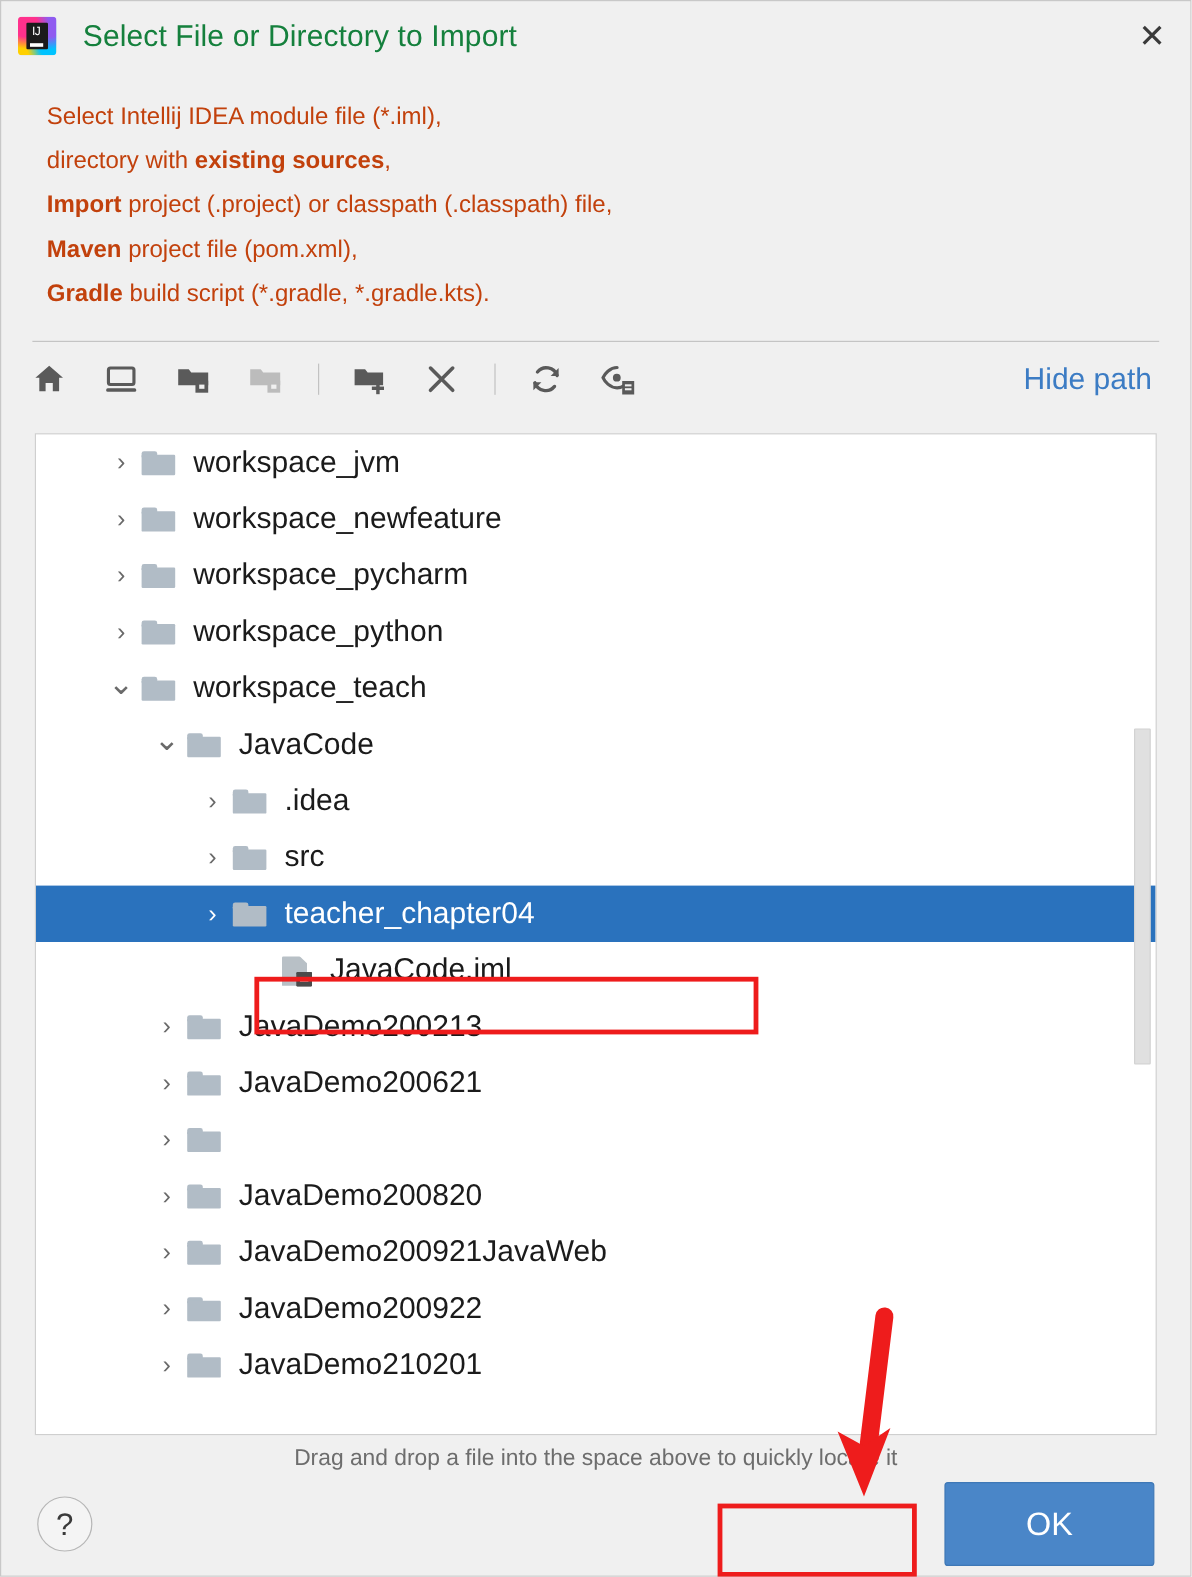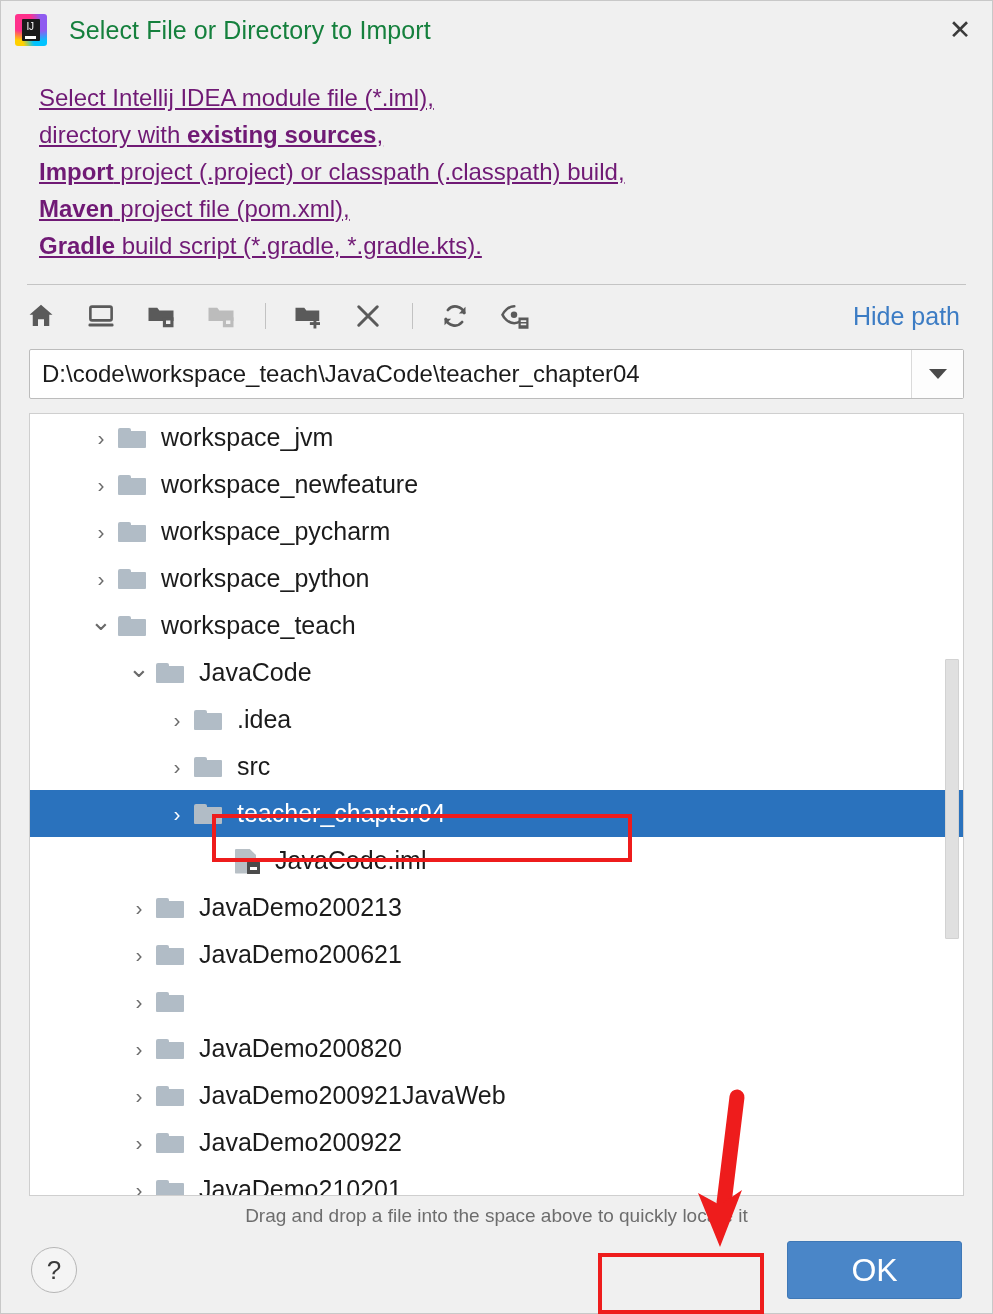--- a/index.html
+++ b/index.html
@@ -57,21 +57,21 @@
   .close-btn {
     margin-left: auto; width: 64px; height: 58px;
     display: flex; align-items: center; justify-content: center;
     font-size: 27px; color: #3a3a3a; font-weight: 300; cursor: pointer;
     line-height: 1;
   }
 
   
   .desc {
     padding: 20px 0 0 38px;
-    font-size: 24px; line-height: 37px; color: #701a75; text-decoration: underline;
+    font-size: 20px; line-height: 37px; color: #c2410c;
   }
   .desc b { font-weight: bold; }
 
   .sep {
     height: 1px; background: #c4c4c4;
     margin: 20px 26px 0 26px;
   }
 
   
   .toolbar {
@@ -181,23 +181,23 @@
     flex: 0 0 auto; height: 86px;
     display: flex; align-items: center; padding: 0 30px;
   }
   .help-btn {
     width: 46px; height: 46px; border-radius: 50%;
     border: 1px solid #b6b6b6; background: #f4f4f4;
     display: flex; align-items: center; justify-content: center;
     font-size: 26px; color: #3a3a3a; cursor: pointer;
   }
   .btn {
-    height: 58px; min-width: 175px;
+    height: 70px; min-width: 175px;
     display: flex; align-items: center; justify-content: center;
-    font-size: 32px; border-radius: 3px; cursor: pointer;
+    font-size: 27px; border-radius: 3px; cursor: pointer;
   }
   .btn.primary {
     background: #4a86c8; color: #fff; border: 1px solid #3f78b6;
     margin-left: auto;
   }
   .btn.secondary {
     background: #fdfdfd; color: #1b1b1b; border: 1px solid #c4c4c4;
     margin-left: 26px;
   }
 
@@ -223,21 +223,21 @@
   </div>
 
   <div class="desc">
     <div>
       <span>Select Intellij IDEA module file (*.iml),</span>
     </div>
     <div>
       <span>directory with </span><b>existing sources</b><span>,</span>
     </div>
     <div>
-      <b>Import</b><span> project (.project) or classpath (.classpath) build,</span>
+      <b>Import</b><span> project (.project) or classpath (.classpath) file,</span>
     </div>
     <div>
       <b>Maven</b><span> project file (pom.xml),</span>
     </div>
     <div>
       <b>Gradle</b><span> build script (*.gradle, *.gradle.kts).</span>
     </div>
   </div>
 
   <div class="sep"></div>
@@ -306,28 +306,20 @@
         <circle cx="11.2" cy="11" r="2.6" fill="#5a5a5a"></circle>
         <rect x="14.8" y="13.2" width="8" height="9" fill="#5a5a5a"></rect>
         <rect x="16.6" y="15.4" width="4.4" height="1.4" fill="#f0f0f0"></rect>
         <rect x="16.6" y="18" width="4.4" height="1.4" fill="#f0f0f0"></rect>
       </svg>
     </div>
 
     <div class="hide-path">Hide path</div>
   </div>
 
-  <div class="pathrow">
-    <div class="pathfield">
-      <input type="text" value="D:\code\workspace_teach\JavaCode\teacher_chapter04" style="">
-      <div class="path-drop">
-        <div class="caret-dn"></div>
-      </div>
-    </div>
-  </div>
 
   <div class="treewrap">
     <div class="tree" id="tree">
         <div class="row" style="padding-left: 56px;">
           <div class="chev">›</div>
           <div class="ficon folder"></div>
           <div>workspace_jvm</div>
         </div>
         <div class="row" style="padding-left: 56px;">
           <div class="chev">›</div>

